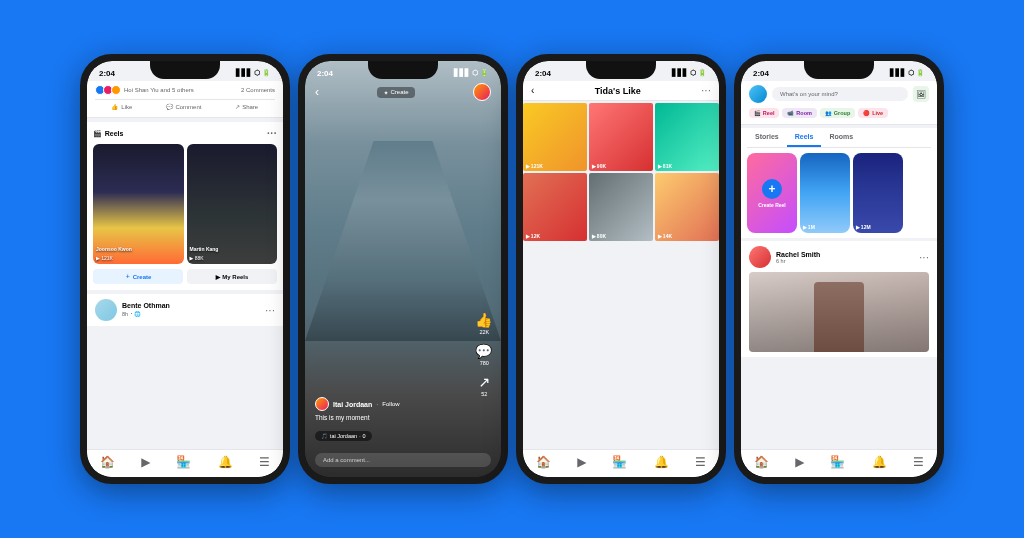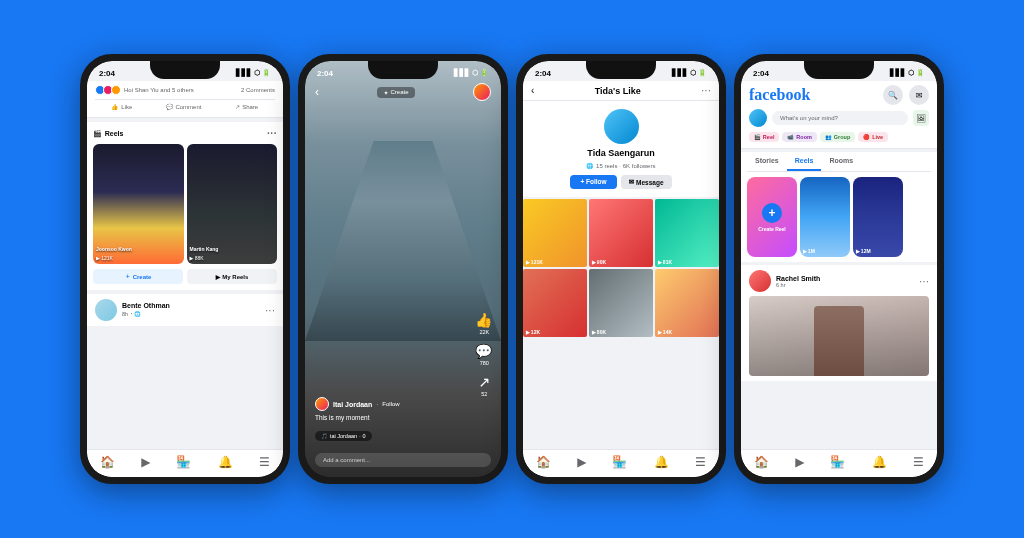--- a/index.html
+++ b/index.html
@@ -711,37 +711,20 @@
           <span>🔋</span>
         </div>
       </div>
 
       <div class="phone3-header">
         <span class="back-arrow">‹</span>
         <span class="header-title">Tida's Like</span>
         <span class="header-dots">···</span>
       </div>
 
-      <div class="profile-section">
-        <div class="profile-avatar-lg"></div>
-        <span class="profile-name">Tida Saengarun</span>
-        <div class="profile-sub">
-          <span>🌐</span>
-          <span>15 reels · 6K followers</span>
-        </div>
-        <div class="profile-buttons">
-          <div class="follow-btn">
-            <span>+ </span><span>Follow</span>
-          </div>
-          <div class="message-btn">
-            <span>✉</span>
-            <span>Message</span>
-          </div>
-        </div>
-      </div>
 
       <div class="reels-grid-profile">
         <div class="rp-thumb rp-food1">
           <div class="rp-count">▶ <span>121K</span></div>
         </div>
         <div class="rp-thumb rp-food2">
           <div class="rp-count">▶ <span>90K</span></div>
         </div>
         <div class="rp-thumb rp-food3">
           <div class="rp-count">▶ <span>81K</span></div>
@@ -773,27 +756,20 @@
       <div class="status-bar">
         <span class="time">2:04</span>
         <div class="status-icons">
           <span>▋▋▋</span>
           <span>⬡</span>
           <span>🔋</span>
         </div>
       </div>
 
       <div class="fb-header">
-        <div class="fb-logo-row">
-          <span class="fb-logo">facebook</span>
-          <div class="fb-header-icons">
-            <div class="fb-header-icon">🔍</div>
-            <div class="fb-header-icon">✉</div>
-          </div>
-        </div>
         <div class="whats-on-mind">
           <div class="wom-avatar"></div>
           <div class="wom-input">
             <span>What's on your mind?</span>
           </div>
           <div class="wom-img-icon">🖼</div>
         </div>
         <div class="action-buttons-row">
           <div class="action-btn btn-reel">
             <span>🎬</span>

